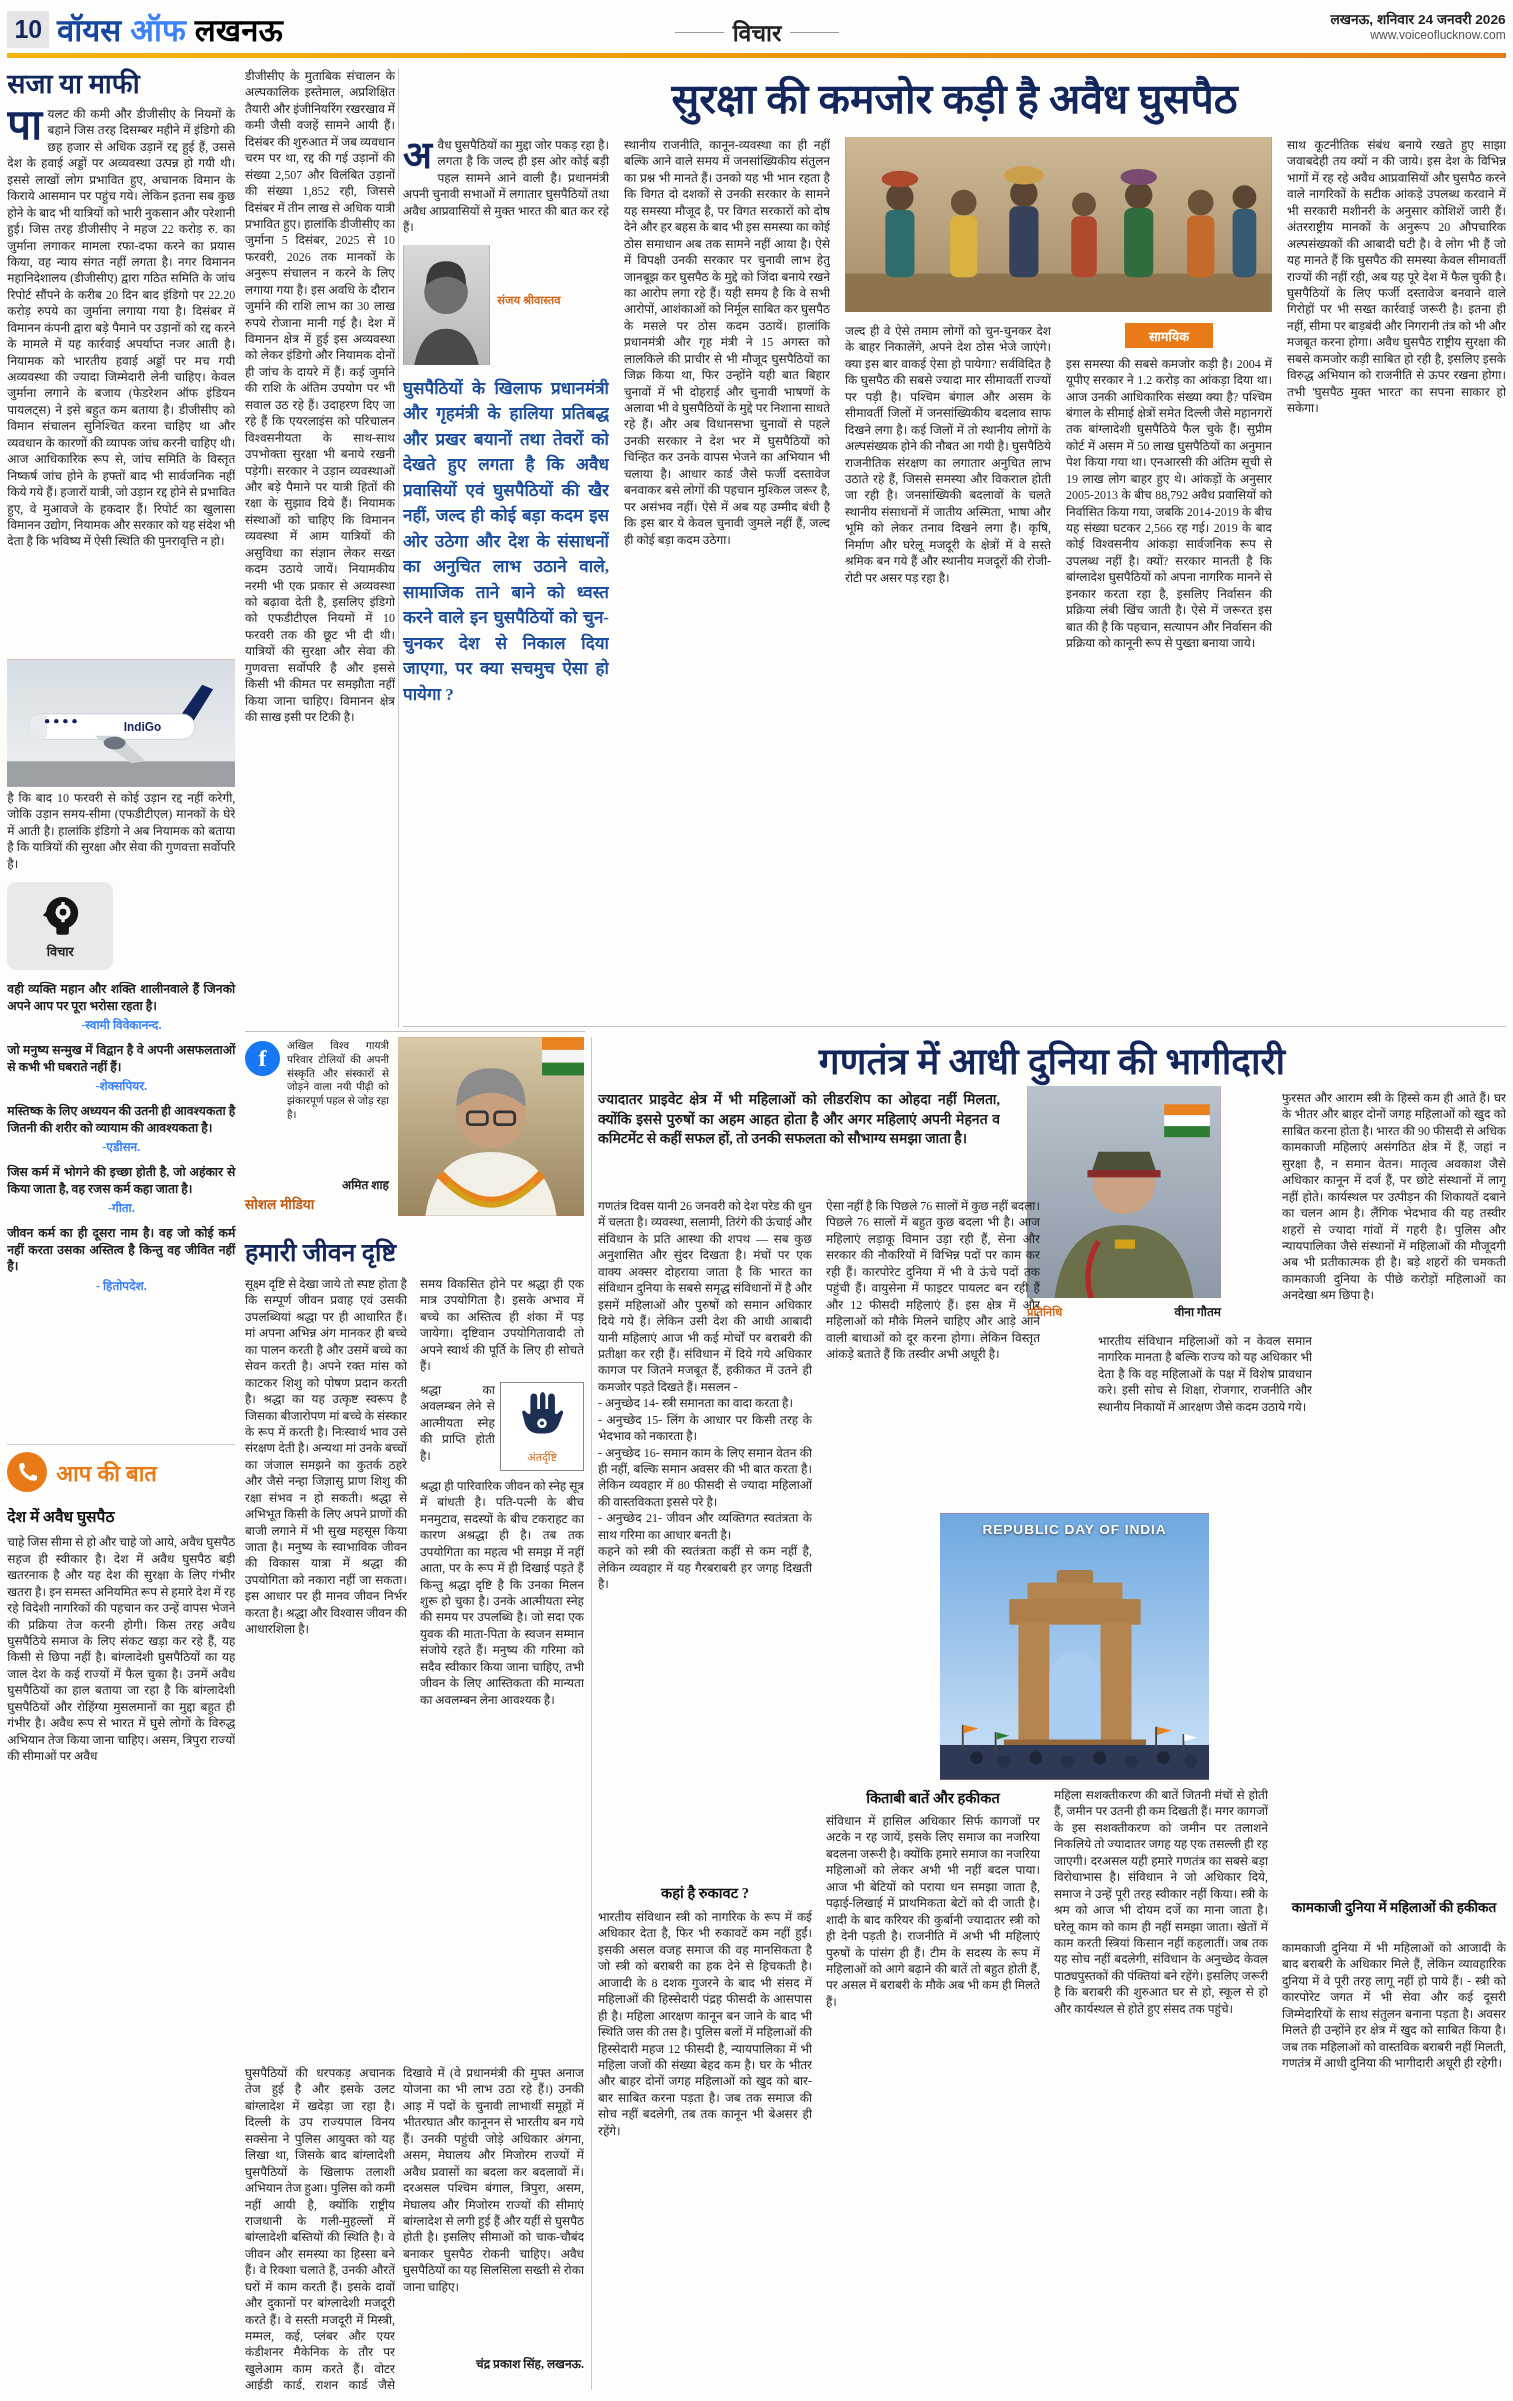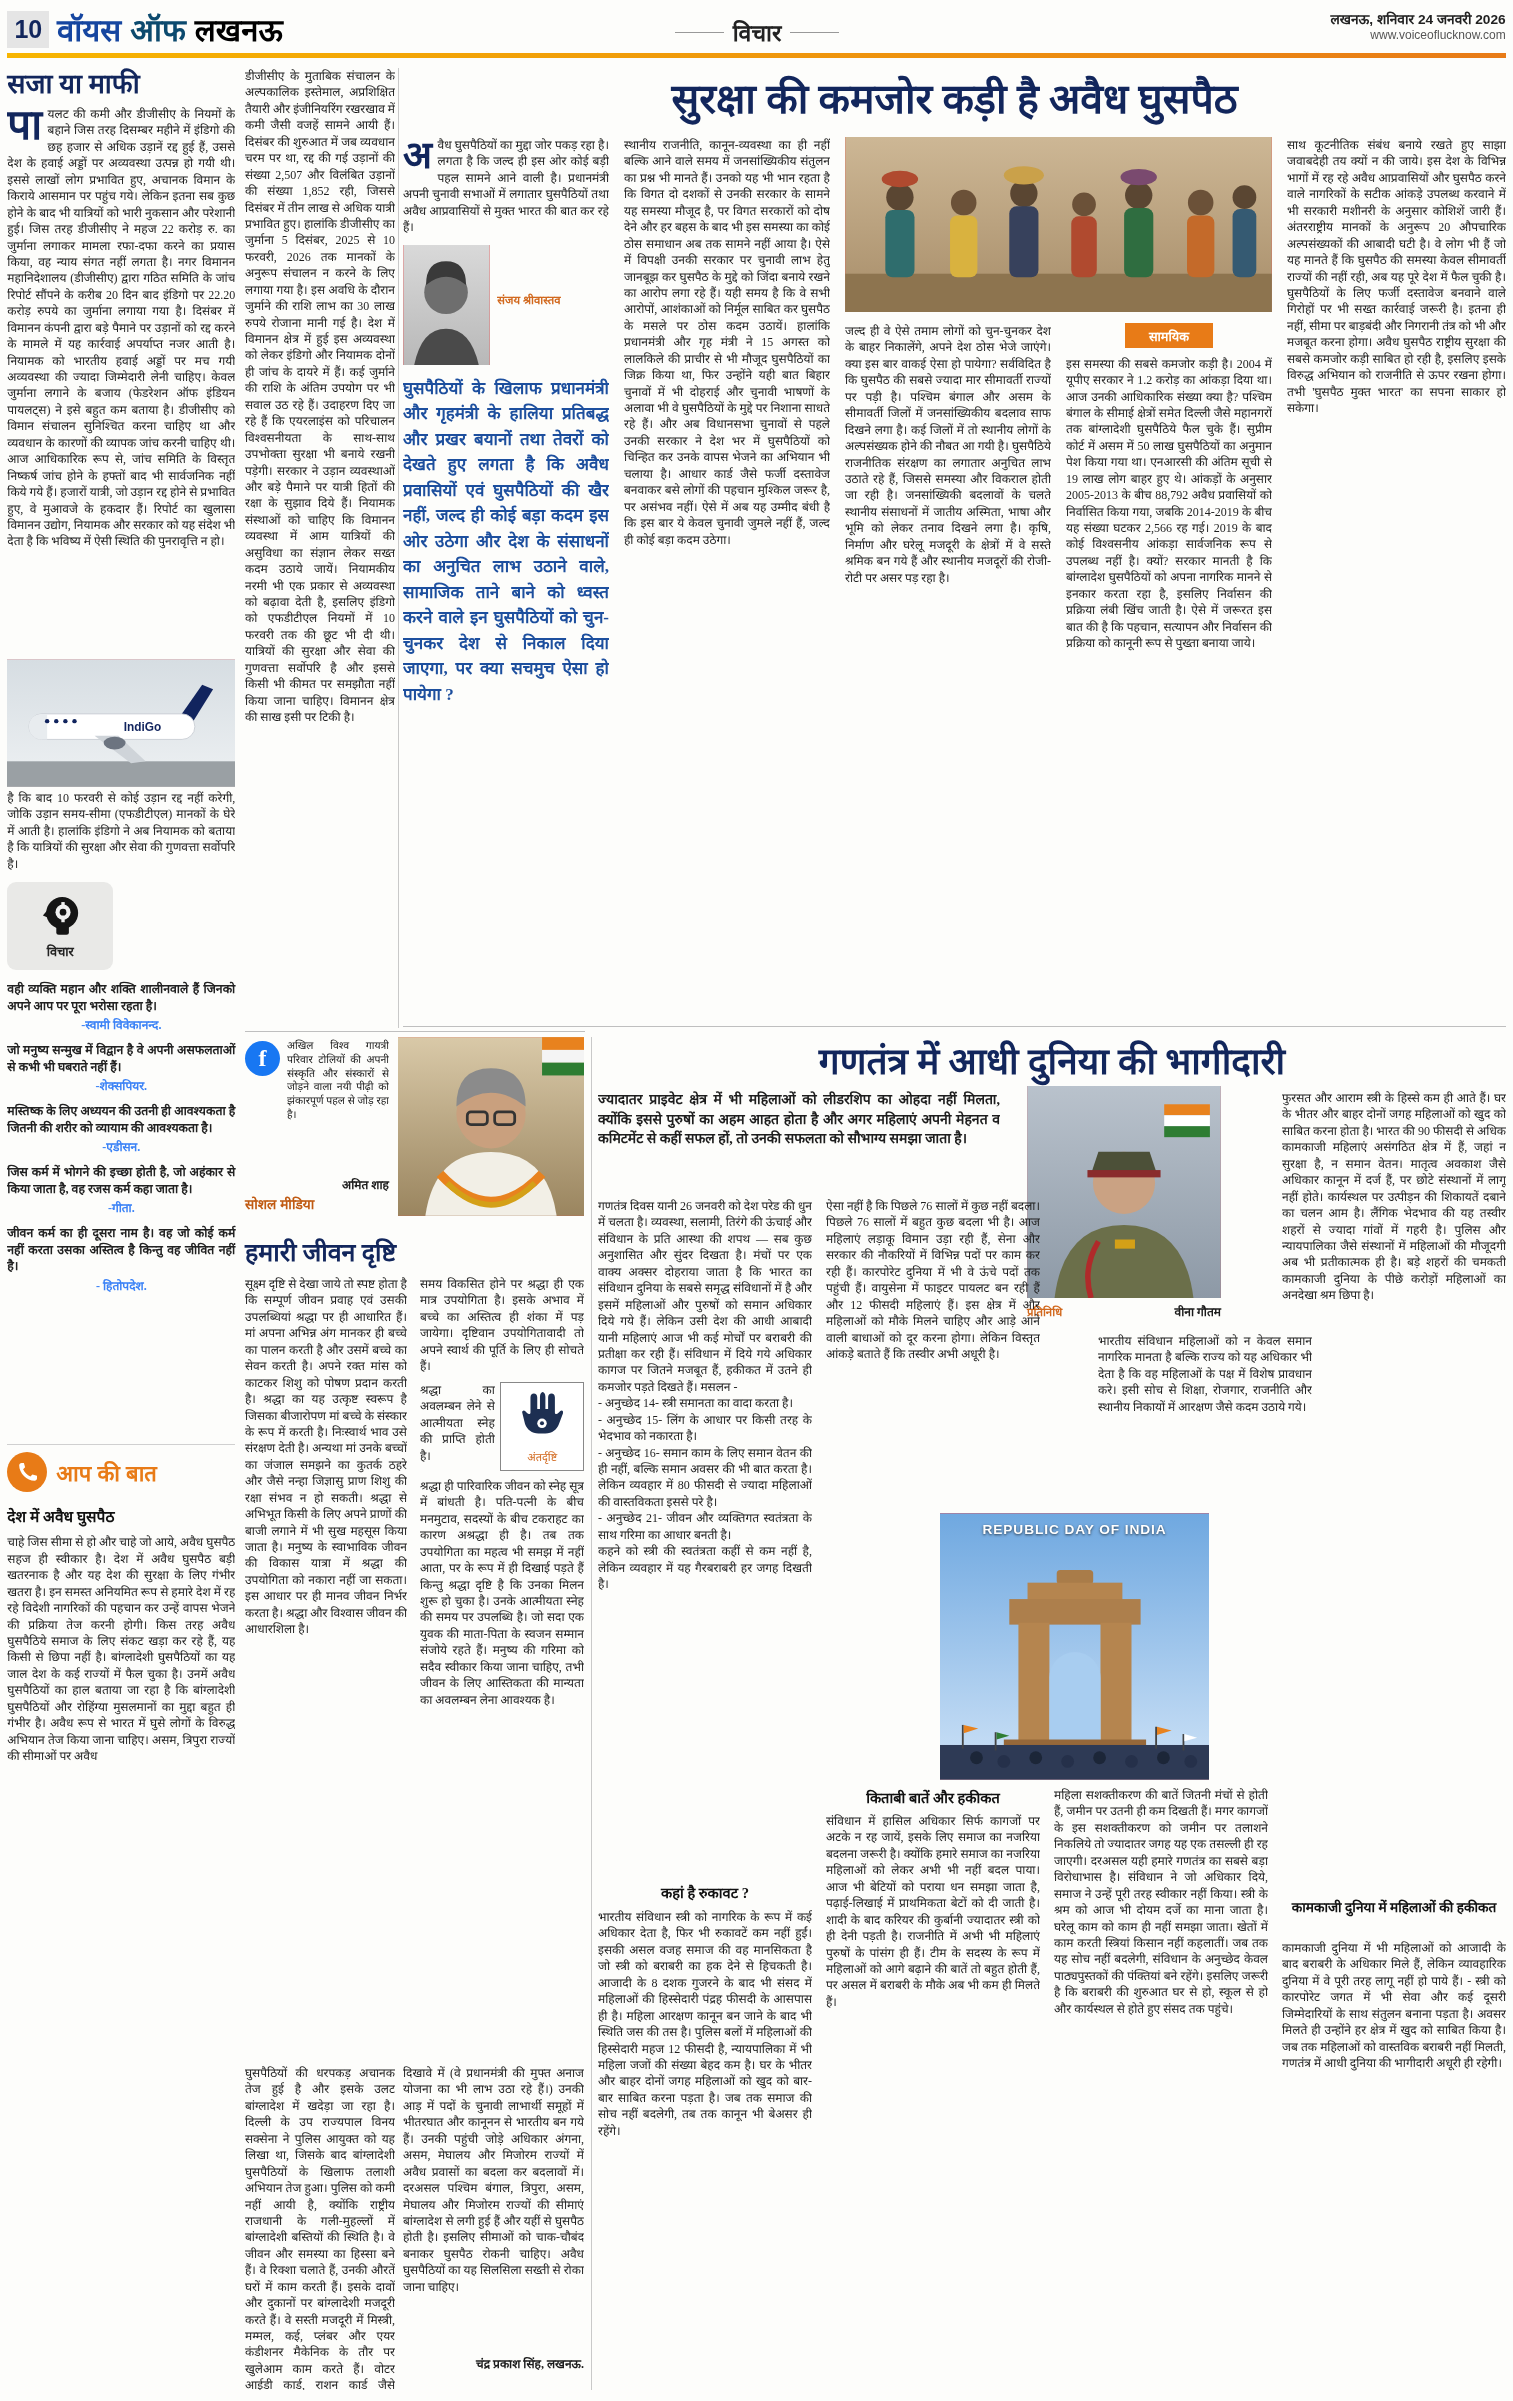--- a/index.html
+++ b/index.html
@@ -36,21 +36,21 @@
   .vichar-label{font-weight:bold;font-size:12.8px;color:#222;}
   .caption-row{display:flex;justify-content:space-between;align-items:center;}
 </style>
 </head>
 <body>
 
 <div class="abs" style="left:0;top:0;width:1513px;height:58px;">
   <div class="abs" style="left:7.3px;top:11px;width:42px;height:37px;background:#e5e5e5;color:#12265c;font-weight:bold;font-size:25px;display:flex;align-items:center;justify-content:center;font-family:'Liberation Sans',sans-serif;">10</div>
   <div class="abs" style="left:57px;top:9px;height:40px;display:flex;gap:9px;align-items:center;font-weight:bold;font-size:31px;font-family:'Liberation Sans',sans-serif;">
     <span style="color:#1646a0;">वॉयस</span>
-    <span style="color:#0c4a6e;text-align:right;">ऑफ</span>
+    <span style="color:#3b82f6;text-align:right;">ऑफ</span>
     <span style="color:#000000;text-align:right;">लखनऊ</span>
   </div>
   <div class="abs" style="left:675px;top:16.4px;width:164px;display:flex;align-items:center;gap:9px;">
     <span class="rule-h" style="flex:1;background:#999;"></span>
     <span style="font-weight:bold;font-size:23px;color:#222;">विचार</span>
     <span class="rule-h" style="flex:1;background:#999;"></span>
   </div>
   <div class="abs" style="right:7.3px;top:9px;width:383px;text-align:right;font-family:'Liberation Sans',sans-serif;">
     <div style="font-weight:bold;font-size:13.7px;color:#222;">लखनऊ, शनिवार 24 जनवरी 2026</div>
     <div style="font-size:12px;color:#555;">www.voiceoflucknow.com</div>

